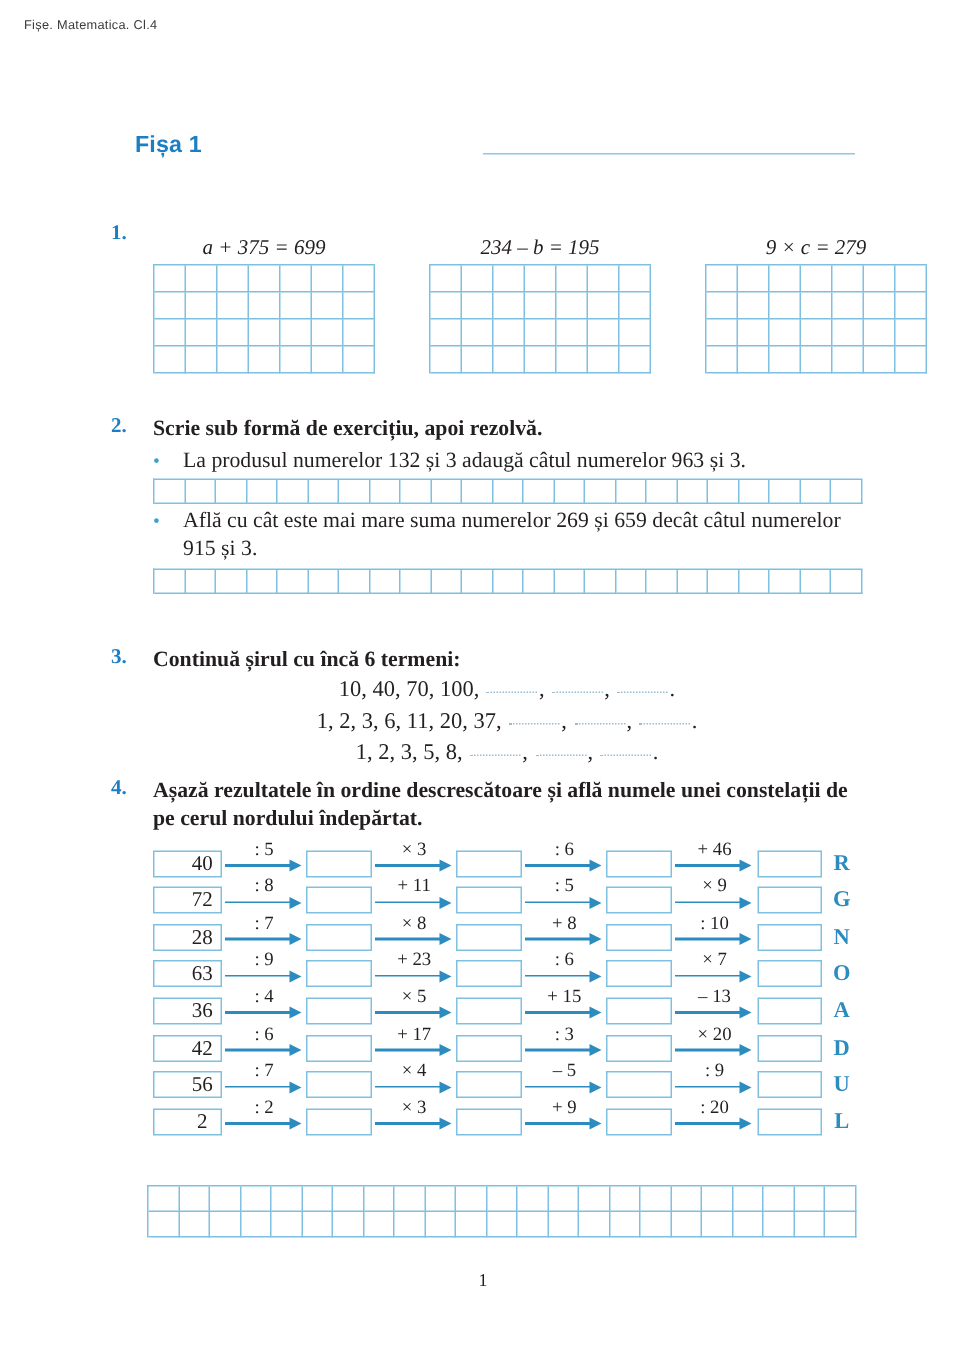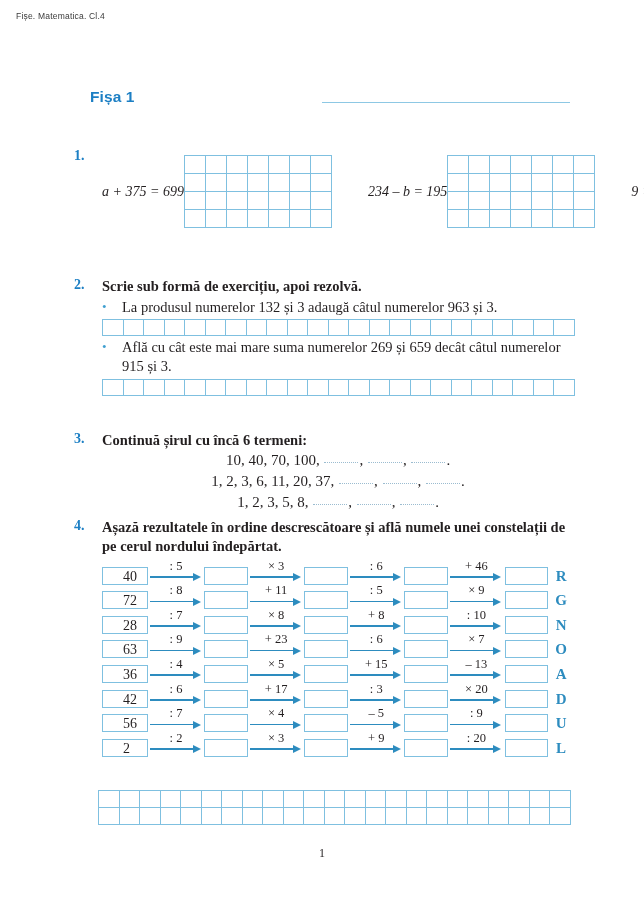--- a/index.html
+++ b/index.html
@@ -82,21 +82,21 @@
   
   #ex1 { top: 148px; }
   .eq-row {
     margin-left: 28px;
     margin-top: 7px;
     display: flex;
     align-items: stretch;
   }
   .eq-col {
     display: flex;
-    flex-direction: row;
+    flex-direction: column;
     align-items: center;
   }
   .eq-label {
     font-size: 14px;
     font-style: italic;
     white-space: nowrap;
     height: 21px;
     line-height: 21px;
   }
   .grid {
@@ -175,21 +175,21 @@
   .flow-row {
     display: flex;
     align-items: flex-end;
     height: 24.6px;
   }
   .start-box {
     width: 46px;
     height: 18px;
     border: 1.1px solid #7fc0e0;
     font-size: 14px;
-    text-align: left;
+    text-align: center;
     line-height: 17px;
     box-sizing: border-box;
     background: #fff;
     padding-left: 20px;
   }
   .arrow-wrap {
     position: relative;
     width: 57px;
     height: 24px;
   }

